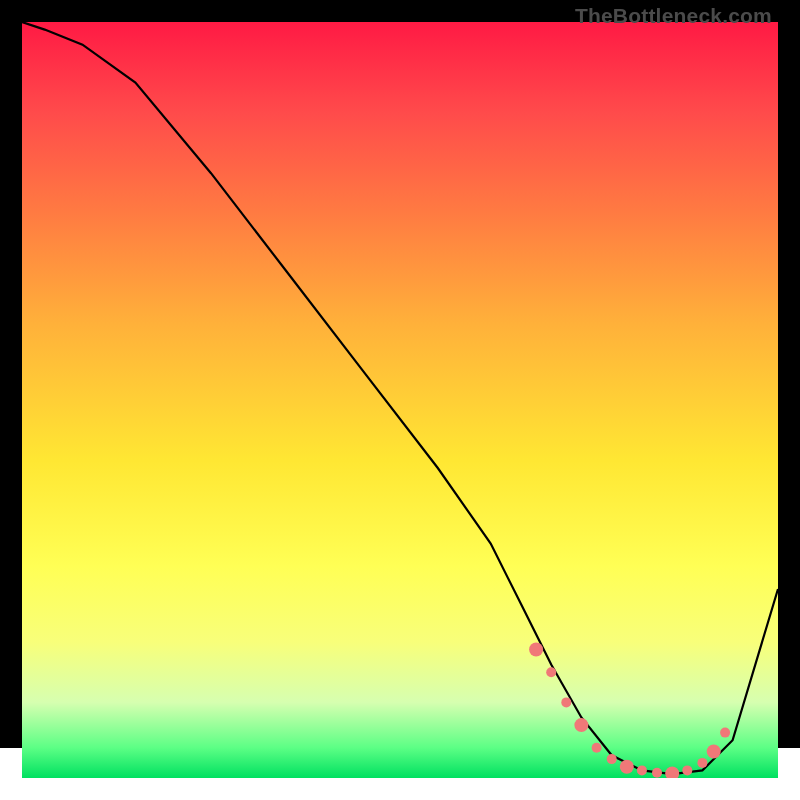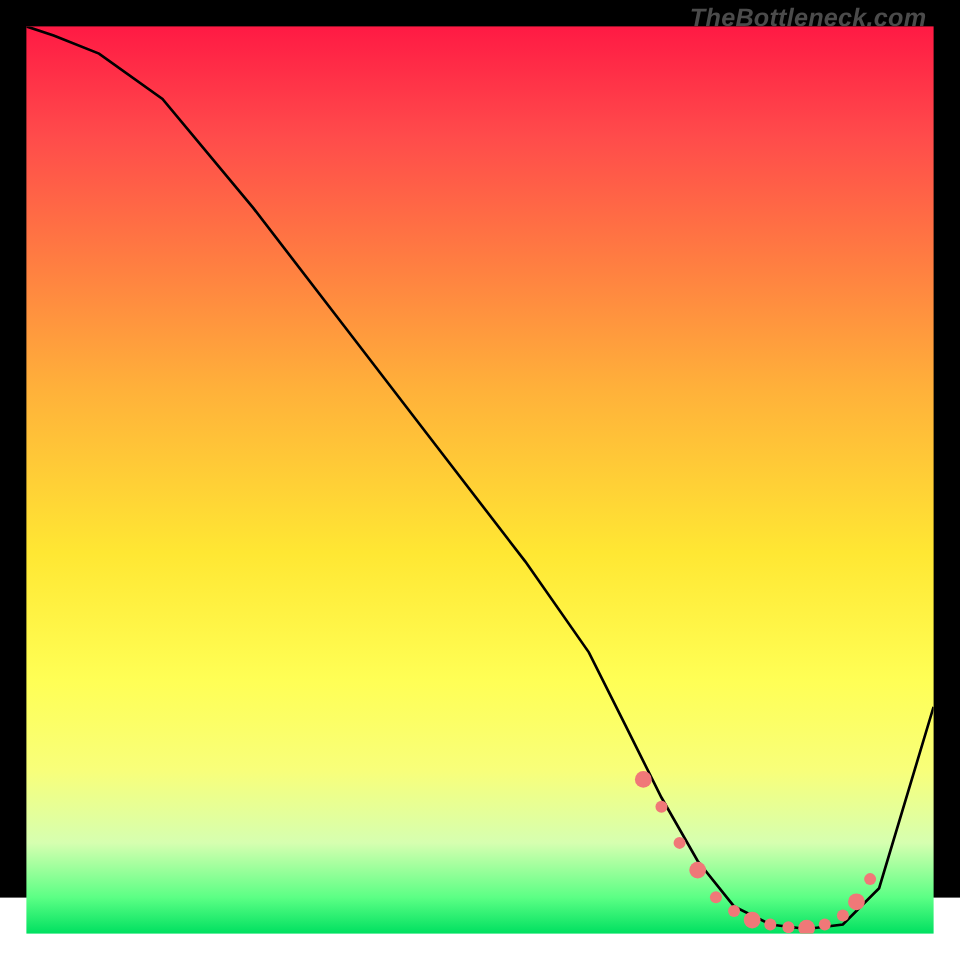--- a/index.html
+++ b/index.html
@@ -2,21 +2,20 @@
 <html><head>
 <meta charset="utf-8">
 <style>
   * { margin: 0; padding: 0; box-sizing: border-box; }
   html, body { width: 800px; height: 800px; overflow: hidden; }
   .frame {
     width: 800px;
     height: 748px;
     background: #000;
     position: relative;
-    font-style: italic;
   }
   .plot-area {
     position: absolute;
     left: 22px;
     top: 22px;
     width: 756px;
     height: 756px;
     background: linear-gradient(to bottom,
       #ff1a44 0%,
       #ff4b4b 12%,

